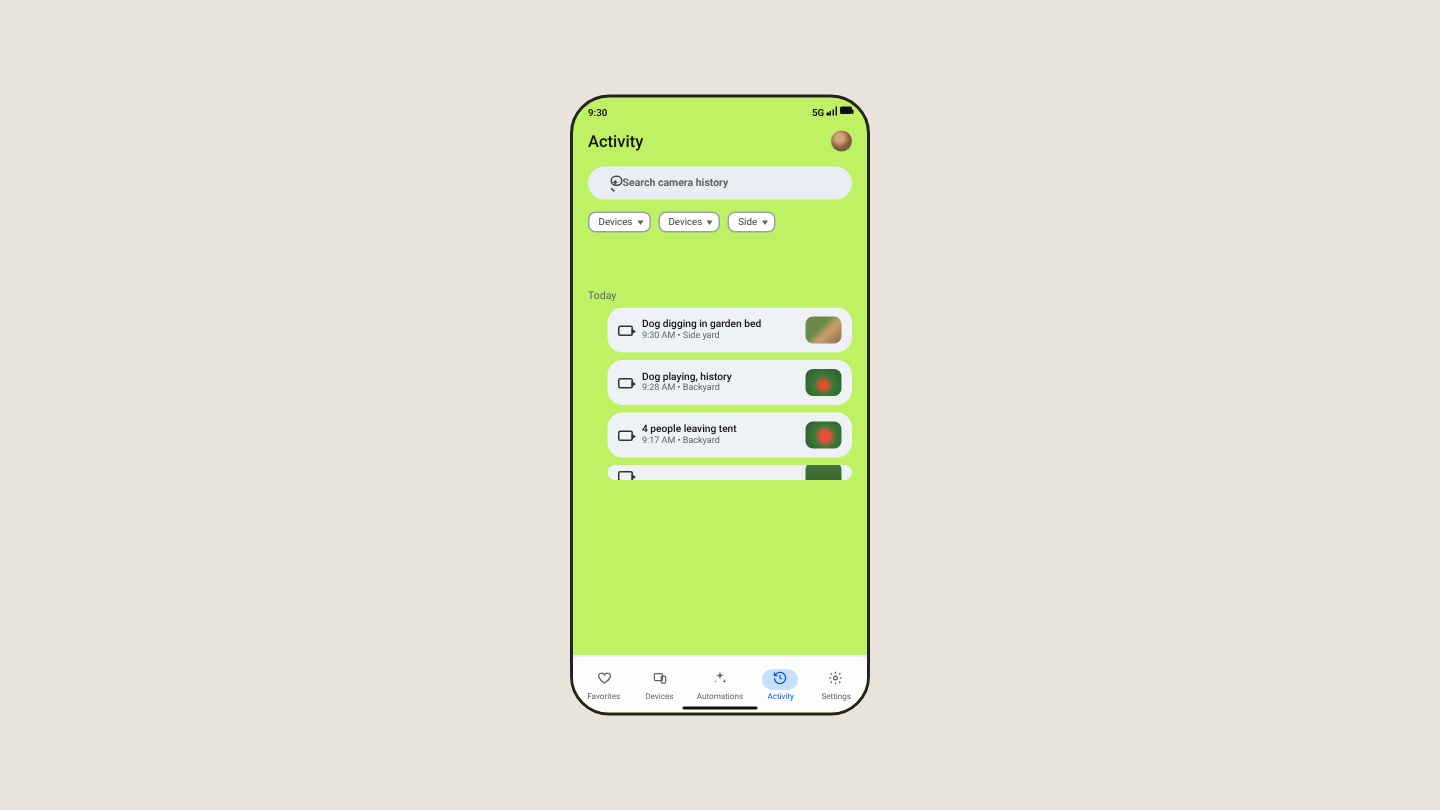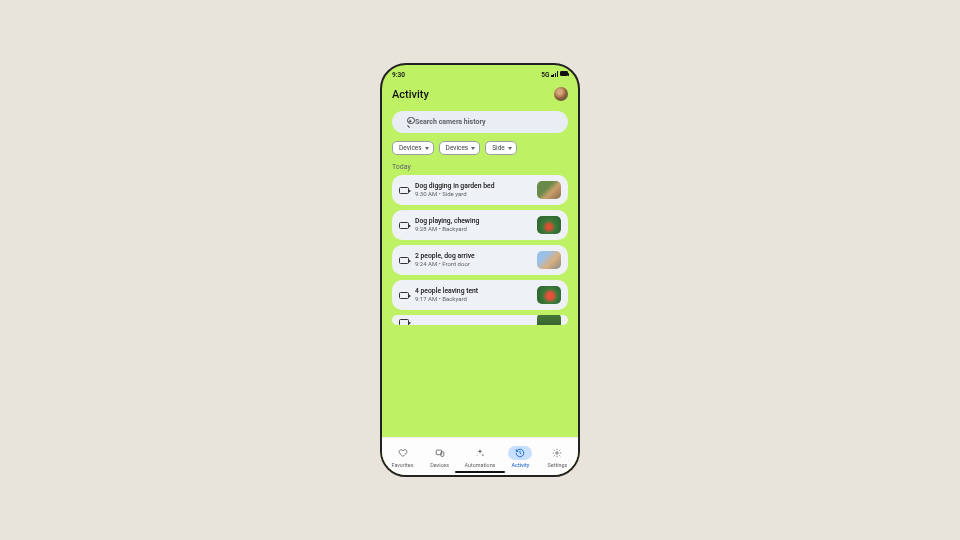--- a/index.html
+++ b/index.html
@@ -66,23 +66,23 @@
     border:0.8px solid #9aa0a6; border-radius:5px;
     padding: 2px 4px 2px 6px; font-size:6.5px; color:#3c4043;
     display:flex; align-items:center; gap:3px;
     background:#fff;
   }
   .chip .arrow {
     width:0; height:0; border-left:2.5px solid transparent; border-right:2.5px solid transparent;
     border-top:3px solid #5f6368;
   }
 
-  .section-label { font-size:7px; color:#5f6368; padding: 2px 10px 4px 10px; }
-
-  .list { flex:1; overflow:hidden; padding: 0 10px; }
+  .section-label { font-size:7px; color:#5f6368; padding: 2px 10px 4px 10px; margin-top: 30px; }
+
+  .list { flex:1; overflow:hidden; padding: 0 10px; margin-left: 13px; }
   .card {
     background:#eef1f5; border-radius:10px;
     display:flex; align-items:center; gap:6px;
     padding: 6px 7px; margin-bottom:5px;
   }
   .cam-icon {
     width:10px; height:7px; border:1px solid #333; border-radius:1.5px; position:relative; flex-shrink:0;
   }
   .cam-icon::after {
     content:""; position:absolute; right:-3.2px; top:1px;
@@ -170,32 +170,24 @@
         <span class="cam-icon"></span>
     <div class="card-text">
       <div class="card-title">Dog digging in garden bed</div>
       <div class="card-sub">9:30 AM • Side yard</div>
     </div>
     <div class="thumb garden"></div>
       </div>
       <div class="card">
         <span class="cam-icon"></span>
     <div class="card-text">
-      <div class="card-title">Dog playing, chewing</div>
+      <div class="card-title">Dog playing, history</div>
       <div class="card-sub">9:28 AM • Backyard</div>
     </div>
     <div class="thumb play"></div>
-      </div>
-      <div class="card">
-        <span class="cam-icon"></span>
-    <div class="card-text">
-      <div class="card-title">2 people, dog arrive</div>
-      <div class="card-sub">9:24 AM • Front door</div>
-    </div>
-    <div class="thumb people"></div>
       </div>
       <div class="card">
         <span class="cam-icon"></span>
     <div class="card-text">
       <div class="card-title">4 people leaving tent</div>
       <div class="card-sub">9:17 AM • Backyard</div>
     </div>
     <div class="thumb tent"></div>
       </div>
       <div class="card peek">

